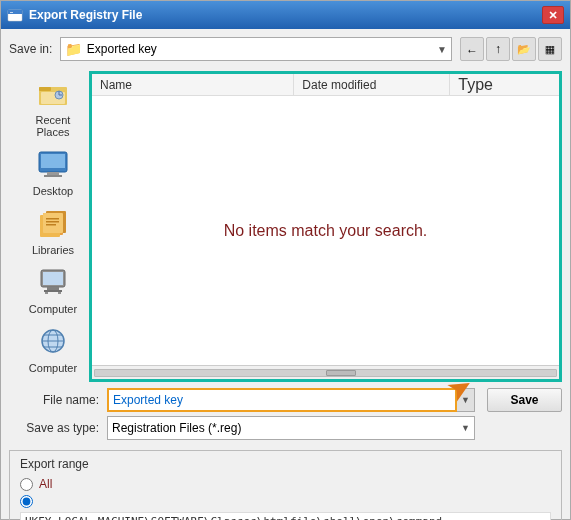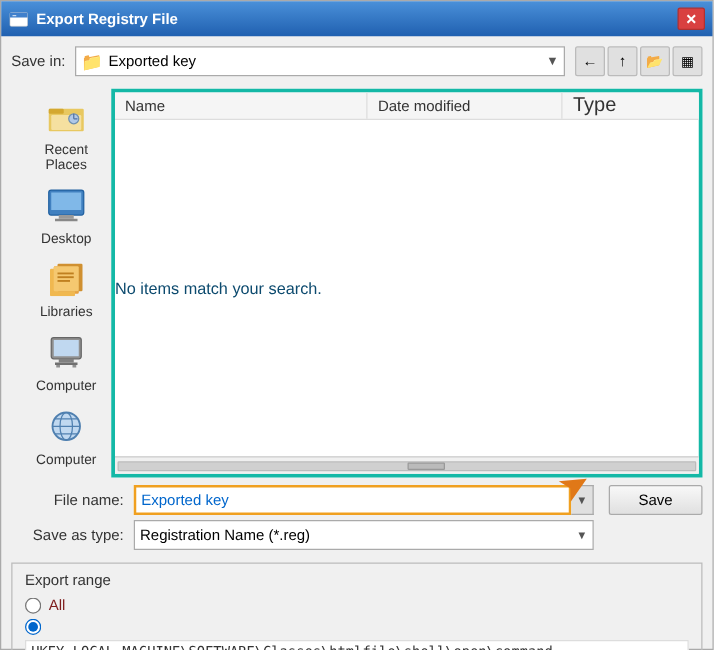--- a/index.html
+++ b/index.html
@@ -190,22 +190,23 @@
       font-size: 16px;
       color: #333;
       height: 100%;
       display: flex;
       align-items: center;
     }
     .file-content {
       flex: 1;
       display: flex;
       align-items: center;
-      color: #0c4a6e;
-      font-size: 13px;
+      justify-content: center;
+      color: #7f1d1d;
+      font-size: 16px;
     }
     .scrollbar-h {
       height: 14px;
       background: #f0f0f0;
       border-top: 1px solid #ccc;
       display: flex;
       align-items: center;
       padding: 0 2px;
     }
     .scrollbar-track {
@@ -296,20 +297,21 @@
       width: 75px;
       height: 24px;
       background: linear-gradient(to bottom, #f8f8f8, #e0e0e0);
       border: 1px solid #aaa;
       border-radius: 2px;
       font-size: 12px;
       cursor: pointer;
       display: flex;
       align-items: center;
       justify-content: center;
+      font-weight: bold;
     }
     .btn-cancel {
       width: 75px;
       height: 24px;
       background: linear-gradient(to bottom, #f8f8f8, #e0e0e0);
       border: 1px solid #aaa;
       border-radius: 2px;
       font-size: 12px;
       cursor: pointer;
       display: flex;
@@ -494,21 +496,21 @@
               <span class="file-name-text">Exported key</span>
             </div>
             <div class="file-name-arrow">▼</div>
           </div>
         </div>
 
         <div class="field-row" style="margin-top:4px;">
           <span class="field-label">Save as type:</span>
           <div class="field-input-container">
             <div class="save-as-select">
-              <span class="select-text">Registration Name (*.reg)</span>
+              <span class="select-text">Registration Files (*.reg)</span>
               <span class="select-arrow">▼</span>
             </div>
           </div>
         </div>
       </div>
 
       <div class="buttons-col" style="position:relative;">
 
         <div style="position:absolute; top:-18px; left:-40px; font-size:30px; color:#e07818; transform:rotate(-30deg); pointer-events:none;">➤</div>
         <button class="btn-save">Save</button>

